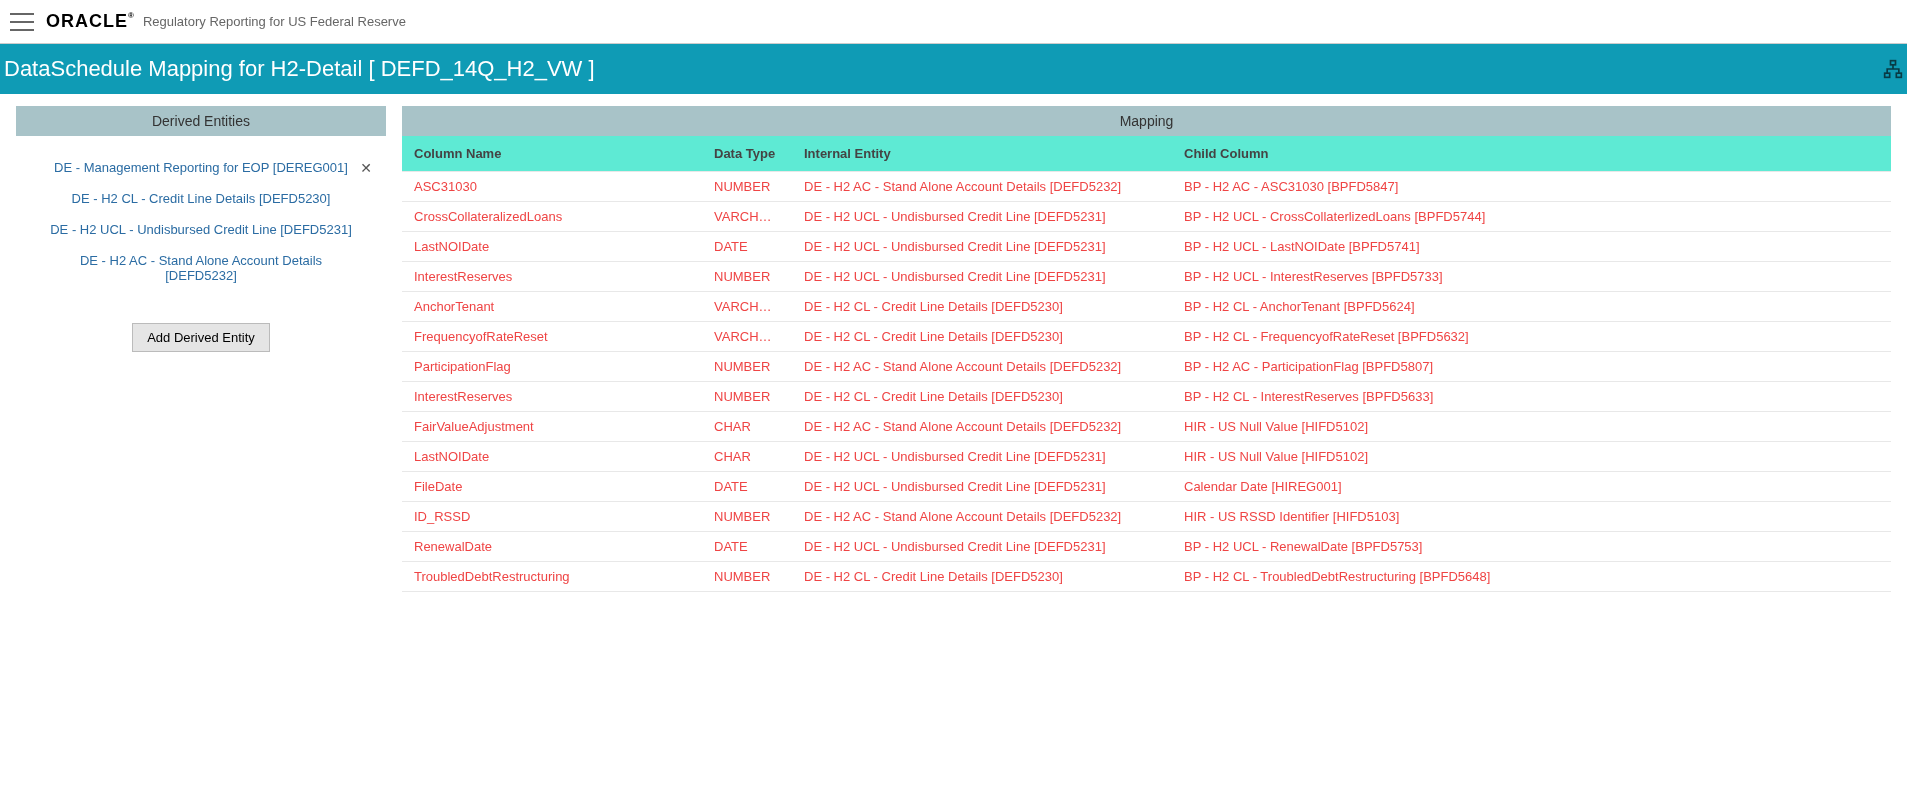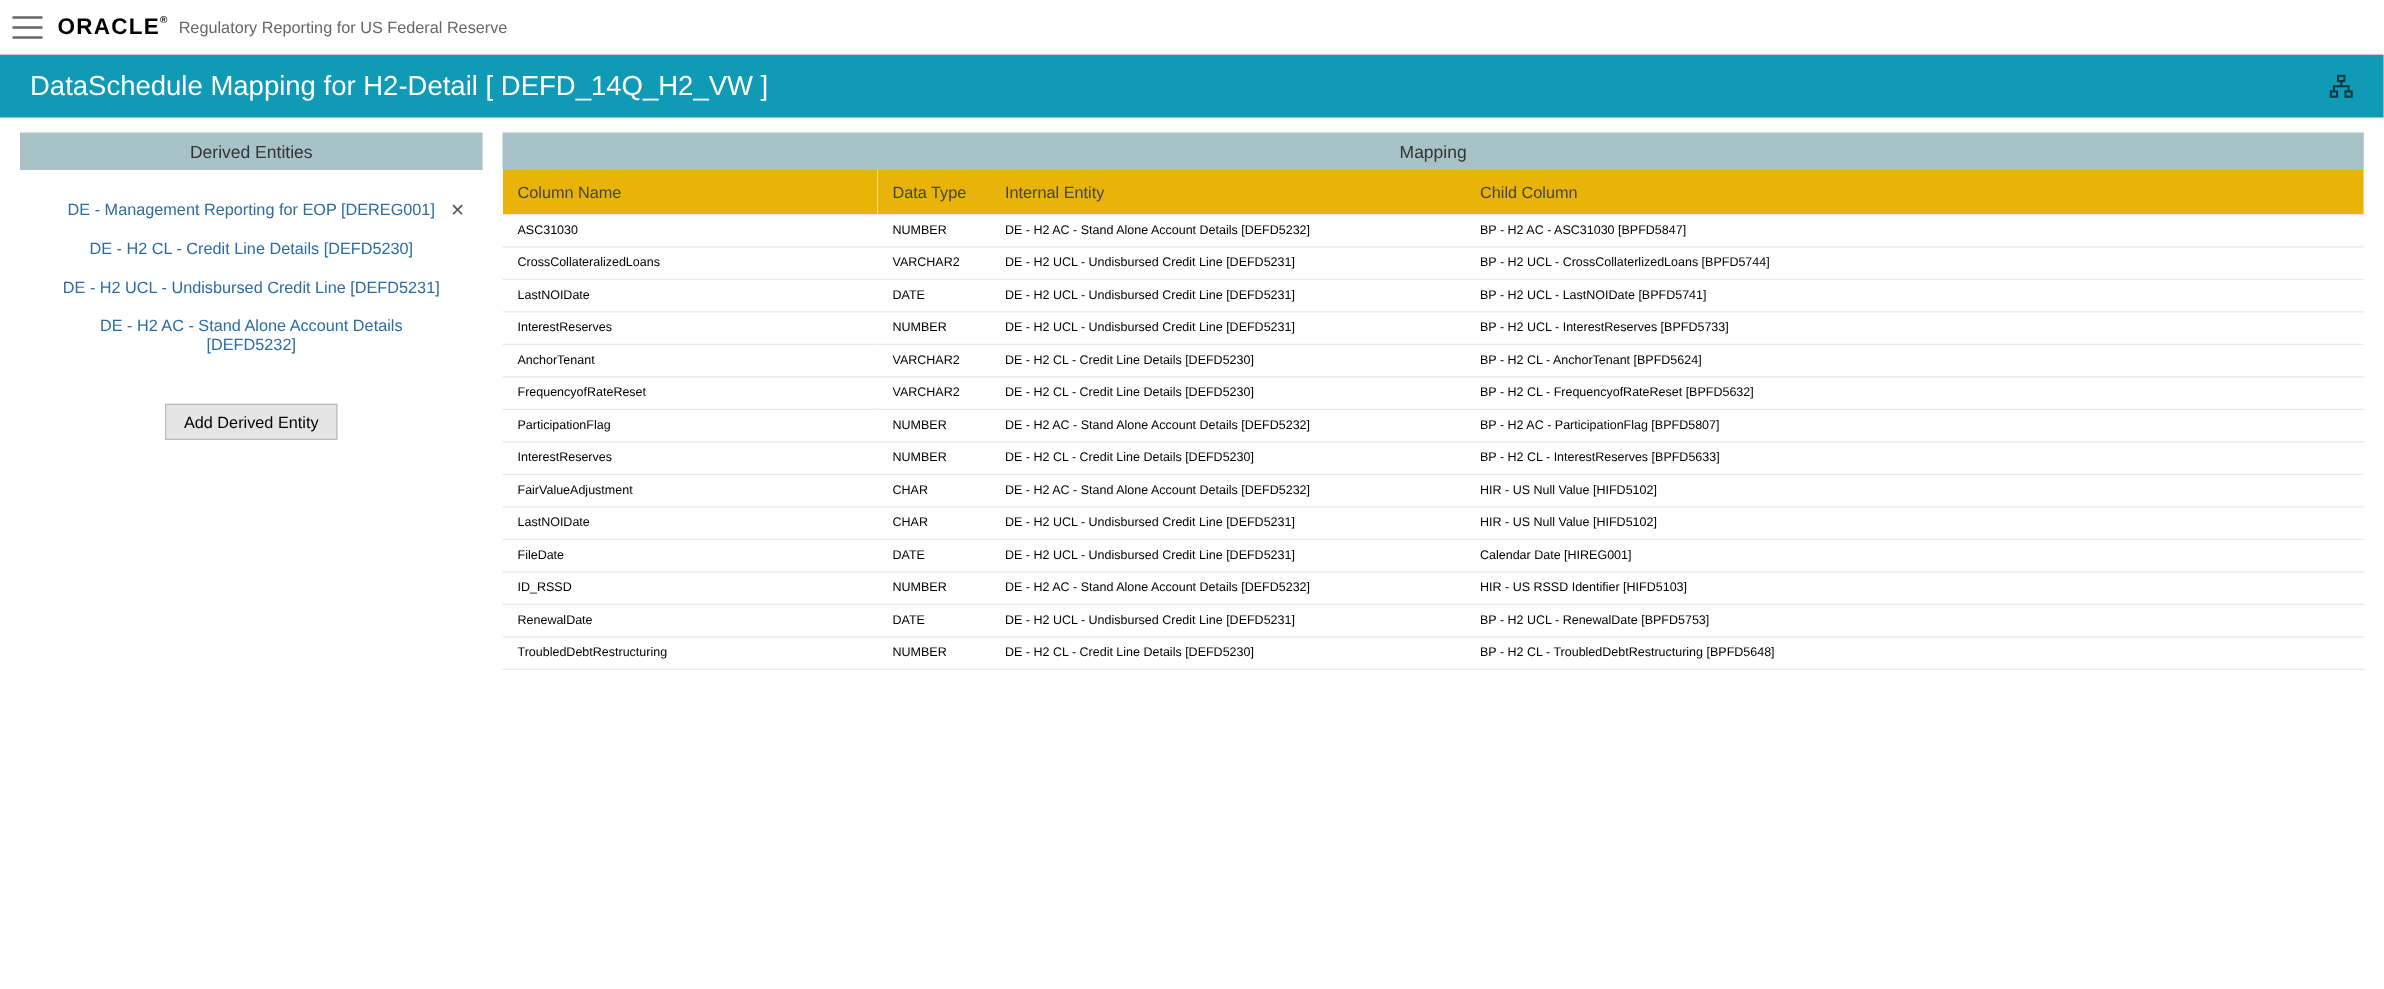--- a/index.html
+++ b/index.html
@@ -5,21 +5,21 @@
     * { box-sizing: border-box; margin: 0; padding: 0; }
     body { font-family: "Segoe UI", Arial, sans-serif; font-size: 13px; color: #333; background: #fff; }
     
     .top-bar { display: flex; align-items: center; padding: 4px 10px; border-bottom: 1px solid #ccc; height: 44px; }
     .hamburger { width: 24px; height: 18px; display: flex; flex-direction: column; justify-content: space-between; cursor: pointer; margin-right: 12px; }
     .hamburger span { display: block; height: 2px; background: #666; width: 100%; }
     .oracle-logo { font-family: Arial, sans-serif; font-weight: 900; font-size: 18px; color: #000; letter-spacing: 1px; margin-right: 8px; }
     .oracle-logo sup { font-size: 8px; vertical-align: top; }
     .app-subtitle { color: #666; font-size: 13px; }
     
-    .page-title-bar { background: #0f9bb5; color: #fff; padding: 12px 24px; display: flex; align-items: center; justify-content: space-between; }
+    .page-title-bar { background: #0f9bb5; color: #fff; padding: 12px 4px; display: flex; align-items: center; justify-content: space-between; }
     .page-title { font-size: 22px; font-weight: 300; }
     .page-icon { width: 20px; height: 20px; }
     
     .main { display: flex; padding: 12px 16px; gap: 16px; align-items: flex-start; justify-content: flex-end; }
     
     .left-panel { width: 370px; flex-shrink: 0; }
     .right-panel { flex: 1; min-width: 0; }
     
     .panel-header { background: #a8c3c8; color: #333; text-align: center; padding: 7px 0; font-size: 14px; }
     
@@ -27,22 +27,22 @@
     .entity-row { display: flex; align-items: center; justify-content: center; position: relative; padding: 8px 20px; }
     .entity-link { color: #2b6ca3; cursor: pointer; font-size: 13px; text-align: center; }
     .entity-close { position: absolute; right: 4px; top: 8px; color: #555; cursor: pointer; font-size: 14px; width: 16px; text-align: center; }
     
     .add-btn-wrap { text-align: center; margin-top: 24px; }
     .add-btn { background: #e5e5e5; border: 1px solid #bbb; padding: 6px 14px; font-size: 13px; cursor: pointer; }
     
     .mapping-container { background: #fff; }
     .table-scroll { max-height: 500px; overflow-y: auto; border-bottom: 1px solid #e8e8e8;}
     .map-table { width: 100%; border-collapse: collapse; table-layout: fixed; }
-    .map-table thead th { background: #eab308; color: #444; font-weight: 400; font-size: 13px; text-align: left; padding: 10px 12px; position: sticky; top: 0; }
-    .map-table tbody td { padding: 7px 12px; font-size: 10px; border-top: 1px solid #e8e8e8; color: #000000; white-space: nowrap; overflow: hidden; text-overflow: ellipsis; }
+    .map-table thead th { background: #5eead4; color: #444; font-weight: 700; font-size: 13px; text-align: left; padding: 10px 12px; position: sticky; top: 0; }
+    .map-table tbody td { padding: 7px 12px; font-size: 13px; border-top: 1px solid #e8e8e8; color: #ef4444; white-space: nowrap; overflow: hidden; text-overflow: ellipsis; }
     
     .col-name { width: 300px; }
     .col-type { width: 90px; }
     .col-entity { width: 380px; }
     .col-child { width: auto; }
     
     
     .table-scroll::-webkit-scrollbar { width: 14px; }
     .table-scroll::-webkit-scrollbar-thumb { background: #c1c1c1; border-radius: 7px; }
     .table-scroll::-webkit-scrollbar-track { background: #f1f1f1; }

